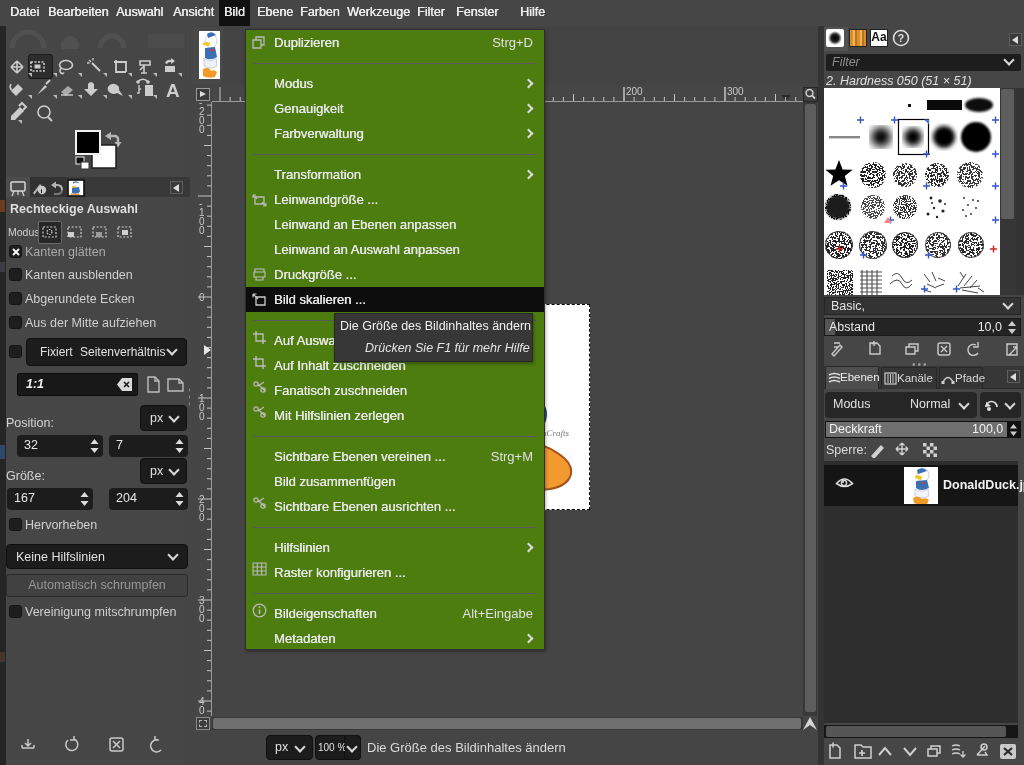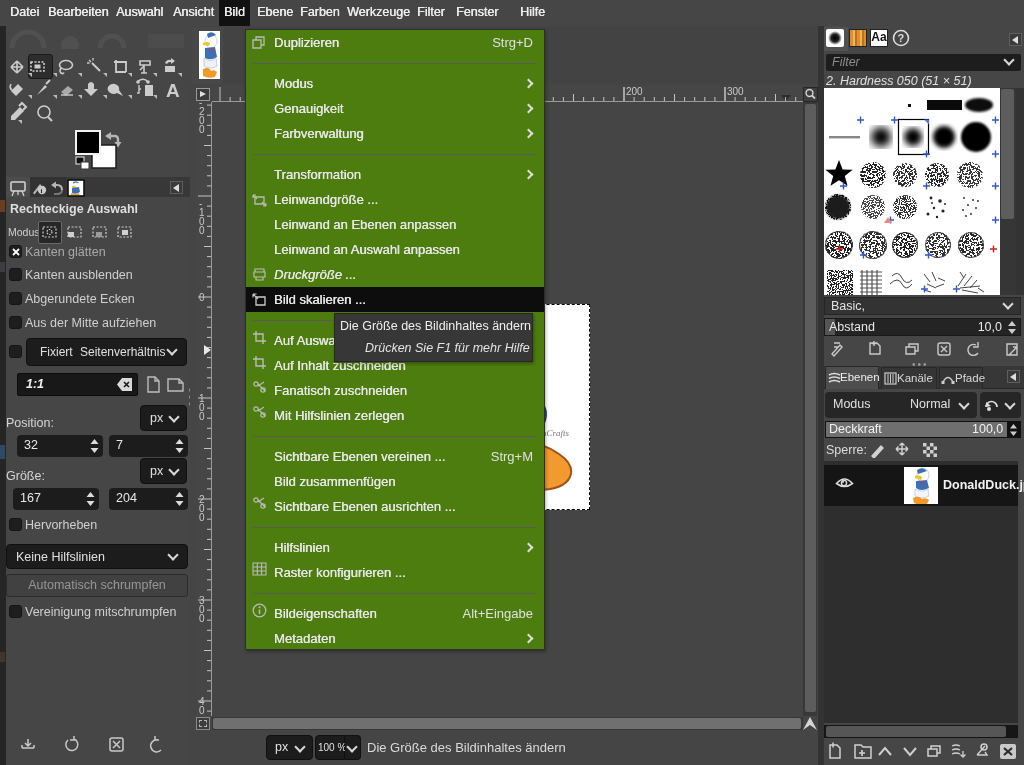--- a/index.html
+++ b/index.html
@@ -214,21 +214,21 @@
       <svg class="abs" style="right:4px;top:4px;" width="9" height="14" viewBox="0 0 9 14">
           <path d="M4.5,0 L8.5,5 H0.5 z" fill="#dcdcdc"></path>
           <path d="M4.5,14 L0.5,9 h8 z" fill="#dcdcdc"></path>
         </svg>
     </div>
     <div class="abs" style="left:0px;top:272px;color:#d5d5d5;">Größe:</div>
     <div class="abs dark" style="left:134px;top:261px;width:47px;height:26px;border:1px solid #101010;">
       <span class="abs" style="left:9px;top:5px;color:#e0e0e0;">px</span>
       <span class="chevD" style="right:8px;top:7px;"></span>
     </div>
-    <div class="abs dark" style="left:7px;top:291px;width:86px;height:22px;">
+    <div class="abs dark" style="left:1px;top:291px;width:86px;height:22px;">
       <span class="abs" style="left:7px;top:3px;color:#e8e8e8;">167</span>
       <svg class="abs" style="right:4px;top:4px;" width="9" height="14" viewBox="0 0 9 14">
           <path d="M4.5,0 L8.5,5 H0.5 z" fill="#dcdcdc"></path>
           <path d="M4.5,14 L0.5,9 h8 z" fill="#dcdcdc"></path>
         </svg>
     </div>
     <div class="abs dark" style="left:103px;top:291px;width:79px;height:22px;">
       <span class="abs" style="left:7px;top:3px;color:#e8e8e8;">204</span>
       <svg class="abs" style="right:4px;top:4px;" width="9" height="14" viewBox="0 0 9 14">
           <path d="M4.5,0 L8.5,5 H0.5 z" fill="#dcdcdc"></path>
@@ -693,21 +693,21 @@
   <svg class="abs" style="left:6px;top:163px;" width="15" height="14" viewBox="0 0 15 14">
       <path d="M3,4 h9 v7 h-9 z" fill="none" stroke="#bbb" stroke-width="1.3"></path>
       <path d="M1,2 l4,4 m-4,-4 h3 m-3,0 v3 M14,13 l-4,-4 m4,4 h-3 m3,0 v-3" stroke="#bbb" stroke-width="1.1" fill="none"></path>
     </svg>
   <div class="mi" style="top:162px;">Leinwandgröße ...</div>
   <div class="mi" style="top:187px;">Leinwand an Ebenen anpassen</div>
   <div class="mi" style="top:212px;">Leinwand an Auswahl anpassen</div>
   <svg class="abs" style="left:6px;top:238px;" width="15" height="13" viewBox="0 0 15 13">
       <path d="M3,4 v-3 h9 v3 M2,4 h11 v5 h-11 z M4,9 h7 v3 h-7 z" fill="none" stroke="#bbb" stroke-width="1.2"></path>
     </svg>
-  <div class="mi" style="top:237px;font-style:italic;">Druckgröße ...</div>
+  <div class="mi" style="top:237px;">Druckgröße ...</div>
   <div class="abs" style="left:0;top:257px;width:298px;height:25px;background:#0d0d0d;"></div>
   <svg class="abs" style="left:6px;top:263px;" width="15" height="14" viewBox="0 0 15 14">
       <path d="M4,4 h9 v8 h-9 z" fill="none" stroke="#ccc" stroke-width="1.3"></path>
       <path d="M1,1 l5,5 m-5,-5 h3.5 m-3.5,0 v3.5" stroke="#ccc" stroke-width="1.1" fill="none"></path>
     </svg>
   <div class="mi" style="top:262px;">Bild skalieren ...</div>
   <div class="sep" style="top:290px;"></div>
   <svg class="abs" style="left:6px;top:300px;" width="15" height="14" viewBox="0 0 15 14">
       <path d="M4,1 v10 h10 M1,4 h10 v10" fill="none" stroke="#bbb" stroke-width="1.4"></path>
     </svg>

